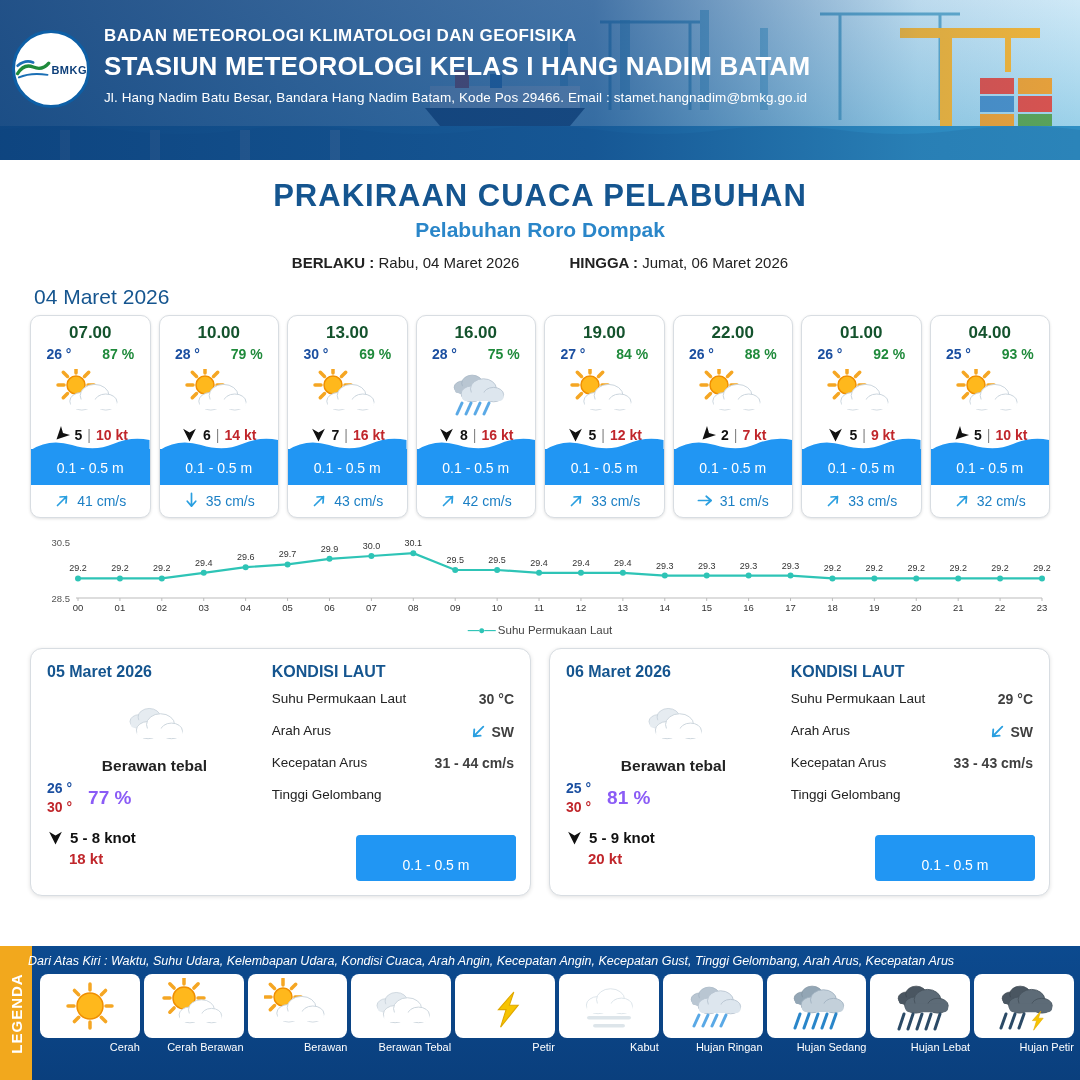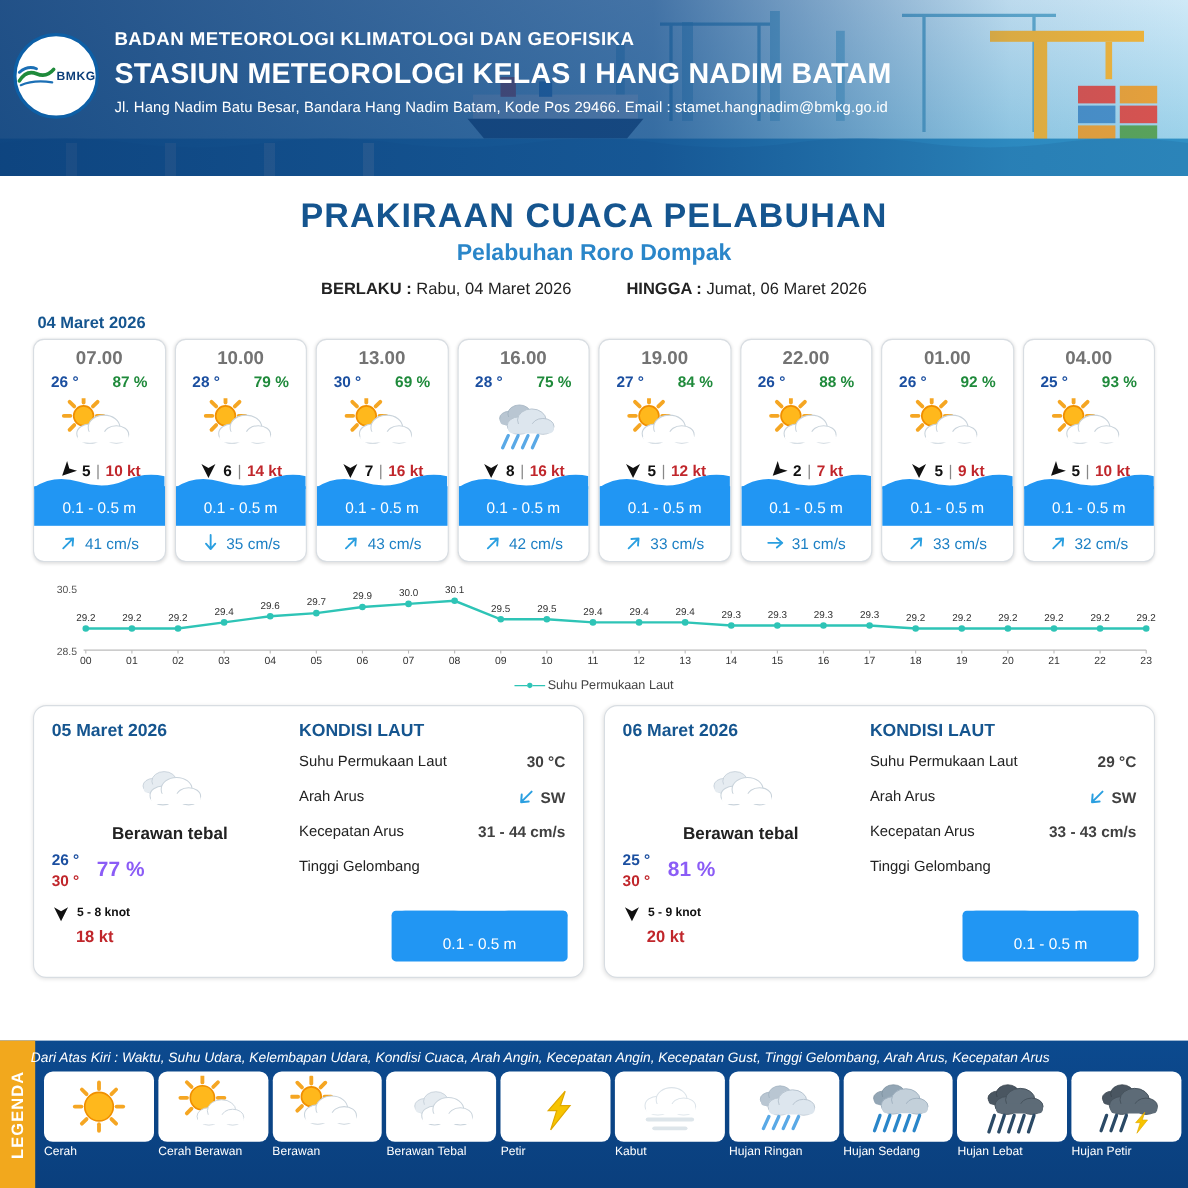--- a/index.html
+++ b/index.html
@@ -45,33 +45,33 @@
   .title-sub {
     font-size:21px; font-weight:bold; color:#2a86c9; margin-top:4px;
   }
   .valid-row {
     display:flex; justify-content:center; gap:50px; margin-top:12px; font-size:15px; color:#222;
   }
   .valid-lbl { font-weight:bold; }
 
   
   .date-label {
-    margin:14px 0 6px 34px; font-size:15px; font-weight:bold; color:#15558f;
+    margin:14px 0 6px 34px; font-size:21px; font-weight:normal; color:#15558f;
   }
 
   
   .cards {
     display:flex; gap:8px; padding:0 30px; align-items:stretch;
   }
   .card {
     flex:1; background:#fff; border:1px solid #d8dde2; border-radius:10px;
     box-shadow:0 1px 3px rgba(0,0,0,.12);
     overflow:hidden; display:flex; flex-direction:column;
   }
-  .c-time { text-align:center; font-size:17px; font-weight:bold; color:#737373; padding:7px 0 3px; }
+  .c-time { text-align:center; font-size:17px; font-weight:bold; color:#14532d; padding:7px 0 3px; }
   .c-th { display:flex; justify-content:space-around; align-items:baseline; font-size:14px; font-weight:bold; padding-bottom:4px;}
   .c-temp { color:#1b4fa0; }
   .c-hum { color:#1f8a3b; }
   .c-icon { height:56px; display:flex; align-items:center; justify-content:center; }
   .c-wind {
     display:flex; align-items:center; justify-content:center; gap:5px;
     font-size:14px; font-weight:bold; padding:4px 0 6px;
   }
   .c-wind .deg { color:#111; }
   .c-wind .sep { color:#888; font-weight:normal; }
@@ -103,21 +103,21 @@
   }
   .day-left { width:46%; }
   .day-date { font-size:16px; font-weight:bold; color:#15558f; }
   .day-icon { height:62px; display:flex; align-items:center; justify-content:center; margin-top:10px;}
   .day-cond { font-size:15.5px; font-weight:bold; color:#222; text-align:center; margin-top:4px;}
   .day-vals { margin-top:4px; display:flex; align-items:center; gap:16px; }
   .day-temps { font-size:14px; font-weight:bold; line-height:1.35; }
   .t-min { color:#1b4fa0; }
   .t-max { color:#c0262b; }
   .day-hum { font-size:19px; font-weight:bold; color:#8b5cf6; }
-  .day-wind { margin-top:12px; display:flex; align-items:center; gap:6px; font-size:11px; font-weight:bold; color:#111;}
+  .day-wind { margin-top:12px; display:flex; align-items:center; gap:6px; font-size:15px; font-weight:bold; color:#111;}
   .day-gust { font-size:15px; font-weight:bold; color:#c0262b; margin-top:4px; margin-left:22px;}
   .day-right { flex:1; padding-left:4px; }
   .kl-title { font-size:16px; font-weight:bold; color:#15558f; margin-bottom:10px; }
   .kl-row { font-size:13.5px; color:#222; margin-bottom:6px; position:relative; min-height:26px; }
   .kl-val { position:absolute; right:0; top:0; color:#404040; font-size:14px; font-weight:bold; }
   .kl-val.arr { display:flex; align-items:center; gap:4px; }
   .wavebox {
     position:absolute; right:14px; bottom:14px; width:160px; height:46px;
     background:#2196f3; border-radius:4px; color:#fff; font-size:14px;
     display:flex; align-items:flex-end; justify-content:center; padding-bottom:8px;
@@ -136,21 +136,21 @@
     display:flex; align-items:center; justify-content:center;
   }
   .leg-side span { transform:rotate(-90deg); white-space:nowrap; letter-spacing:1px; }
   .leg-note {
     position:absolute; left:28px; top:8px; right:10px; color:#fff;
     font-size:12.5px; font-style:italic;
   }
   .leg-items {
     position:absolute; left:40px; top:28px; right:6px; display:flex; gap:4px;
   }
-  .leg-item { flex:1; text-align:left; }
+  .leg-item { flex:1; text-align:right; }
   .leg-ic {
     height:64px; background:#fff; border-radius:8px; display:flex;
     align-items:center; justify-content:center;
   }
   .leg-lb { color:#fff; font-size:11px; margin-top:3px; }
 
   svg { display:block; }
 </style>
 </head>
 <body>

